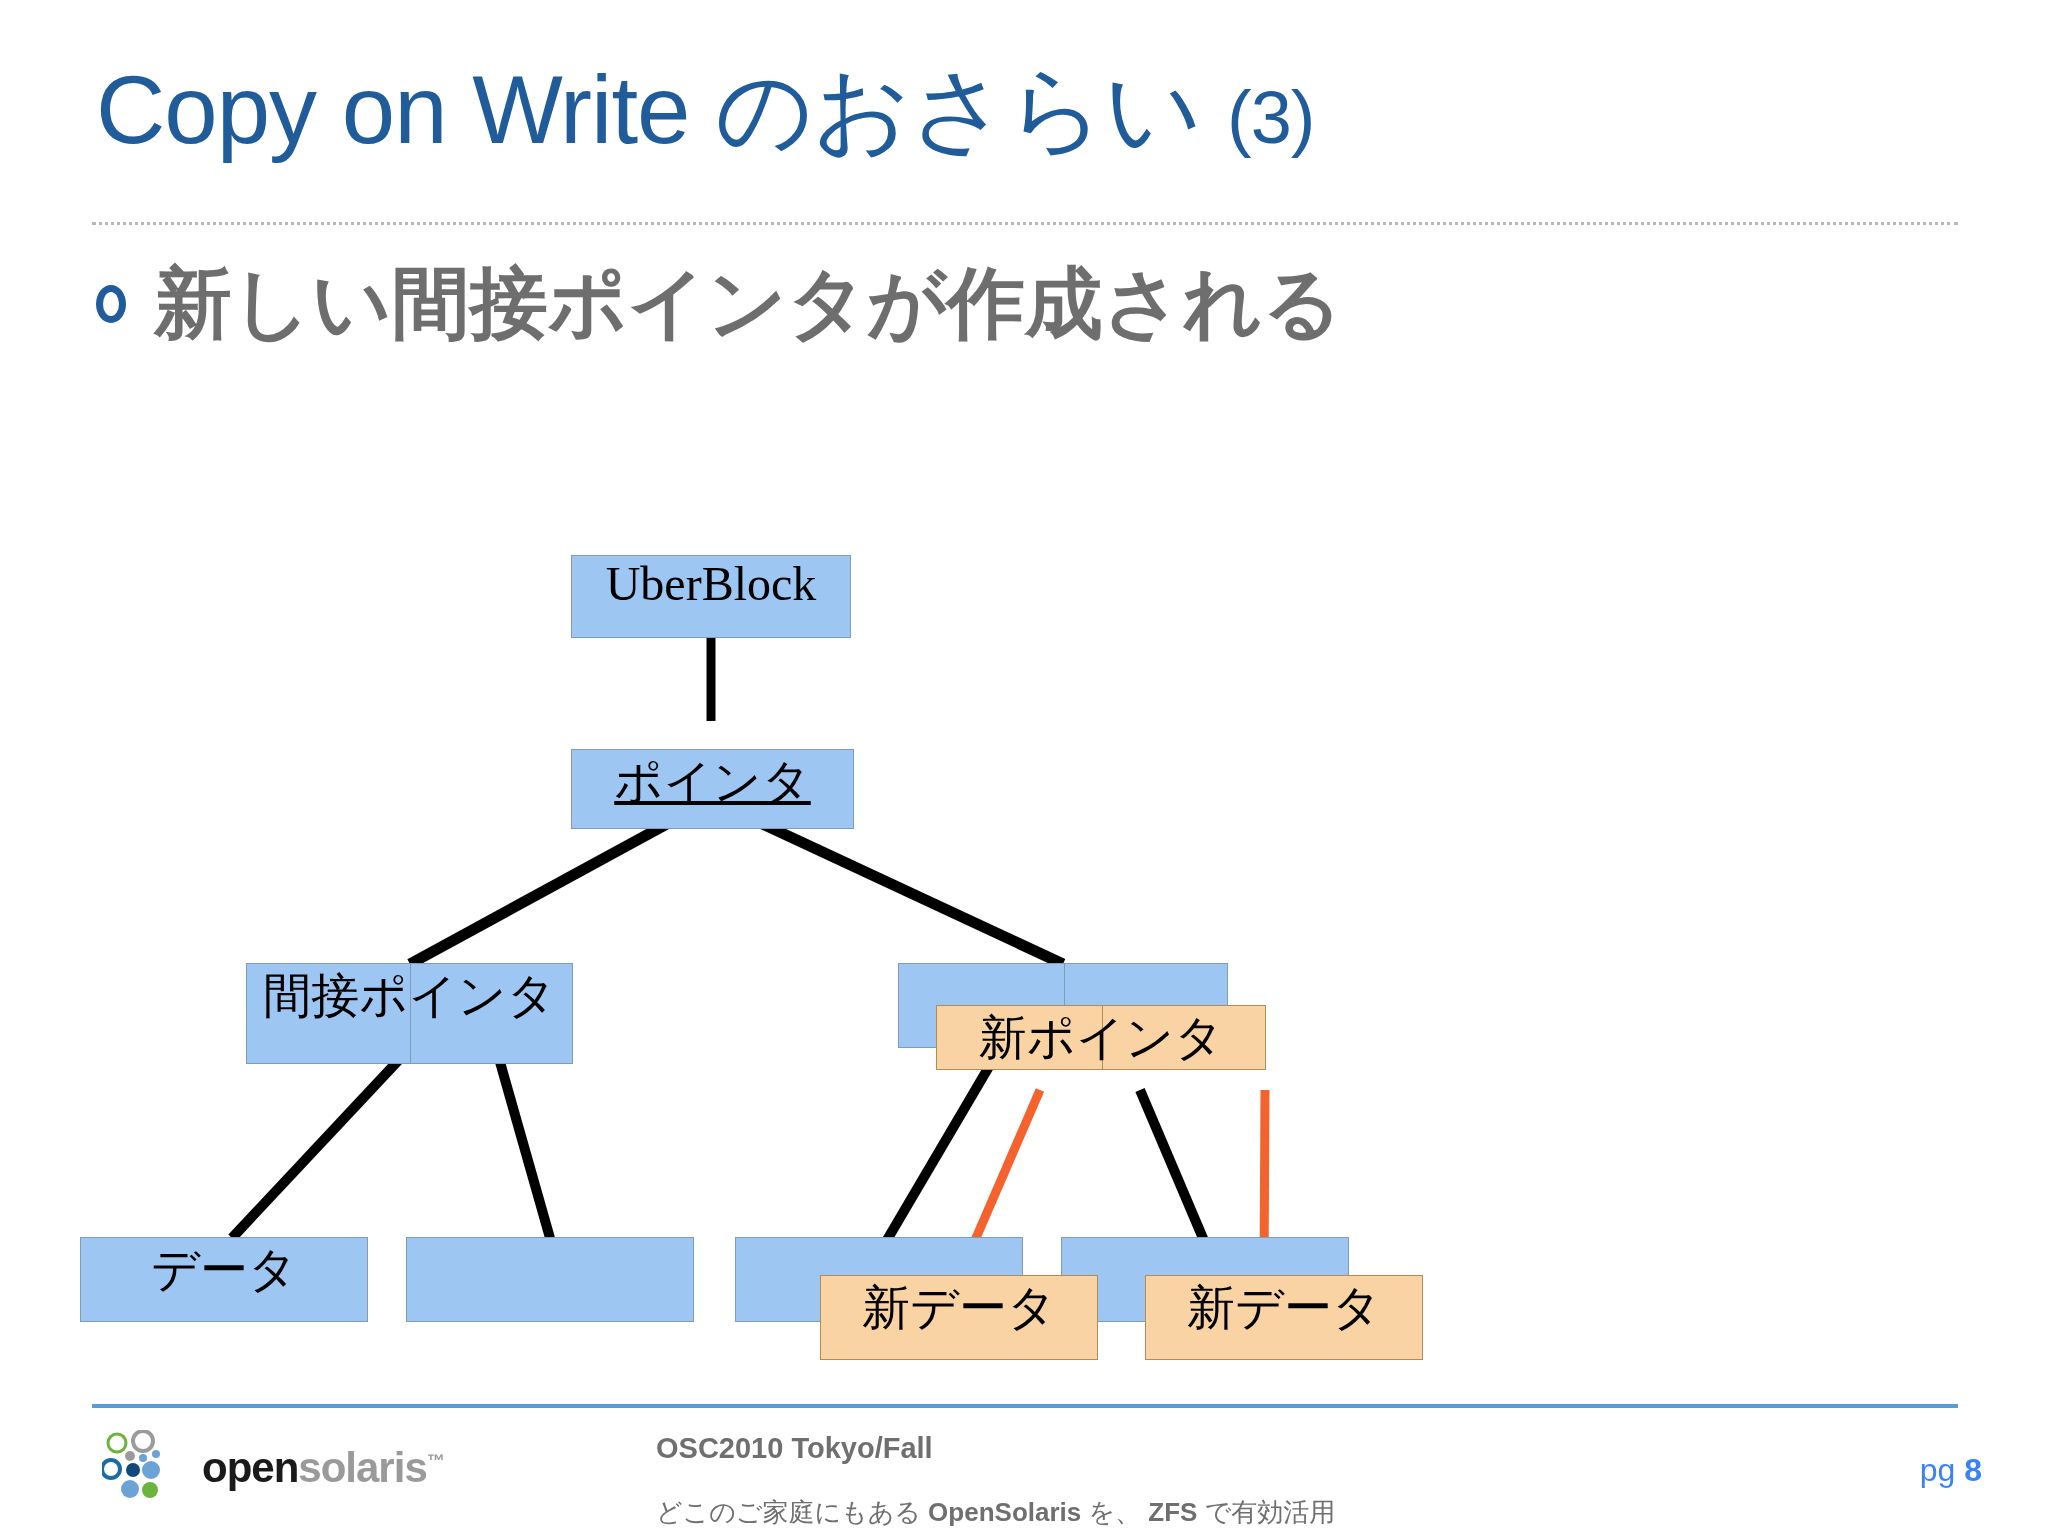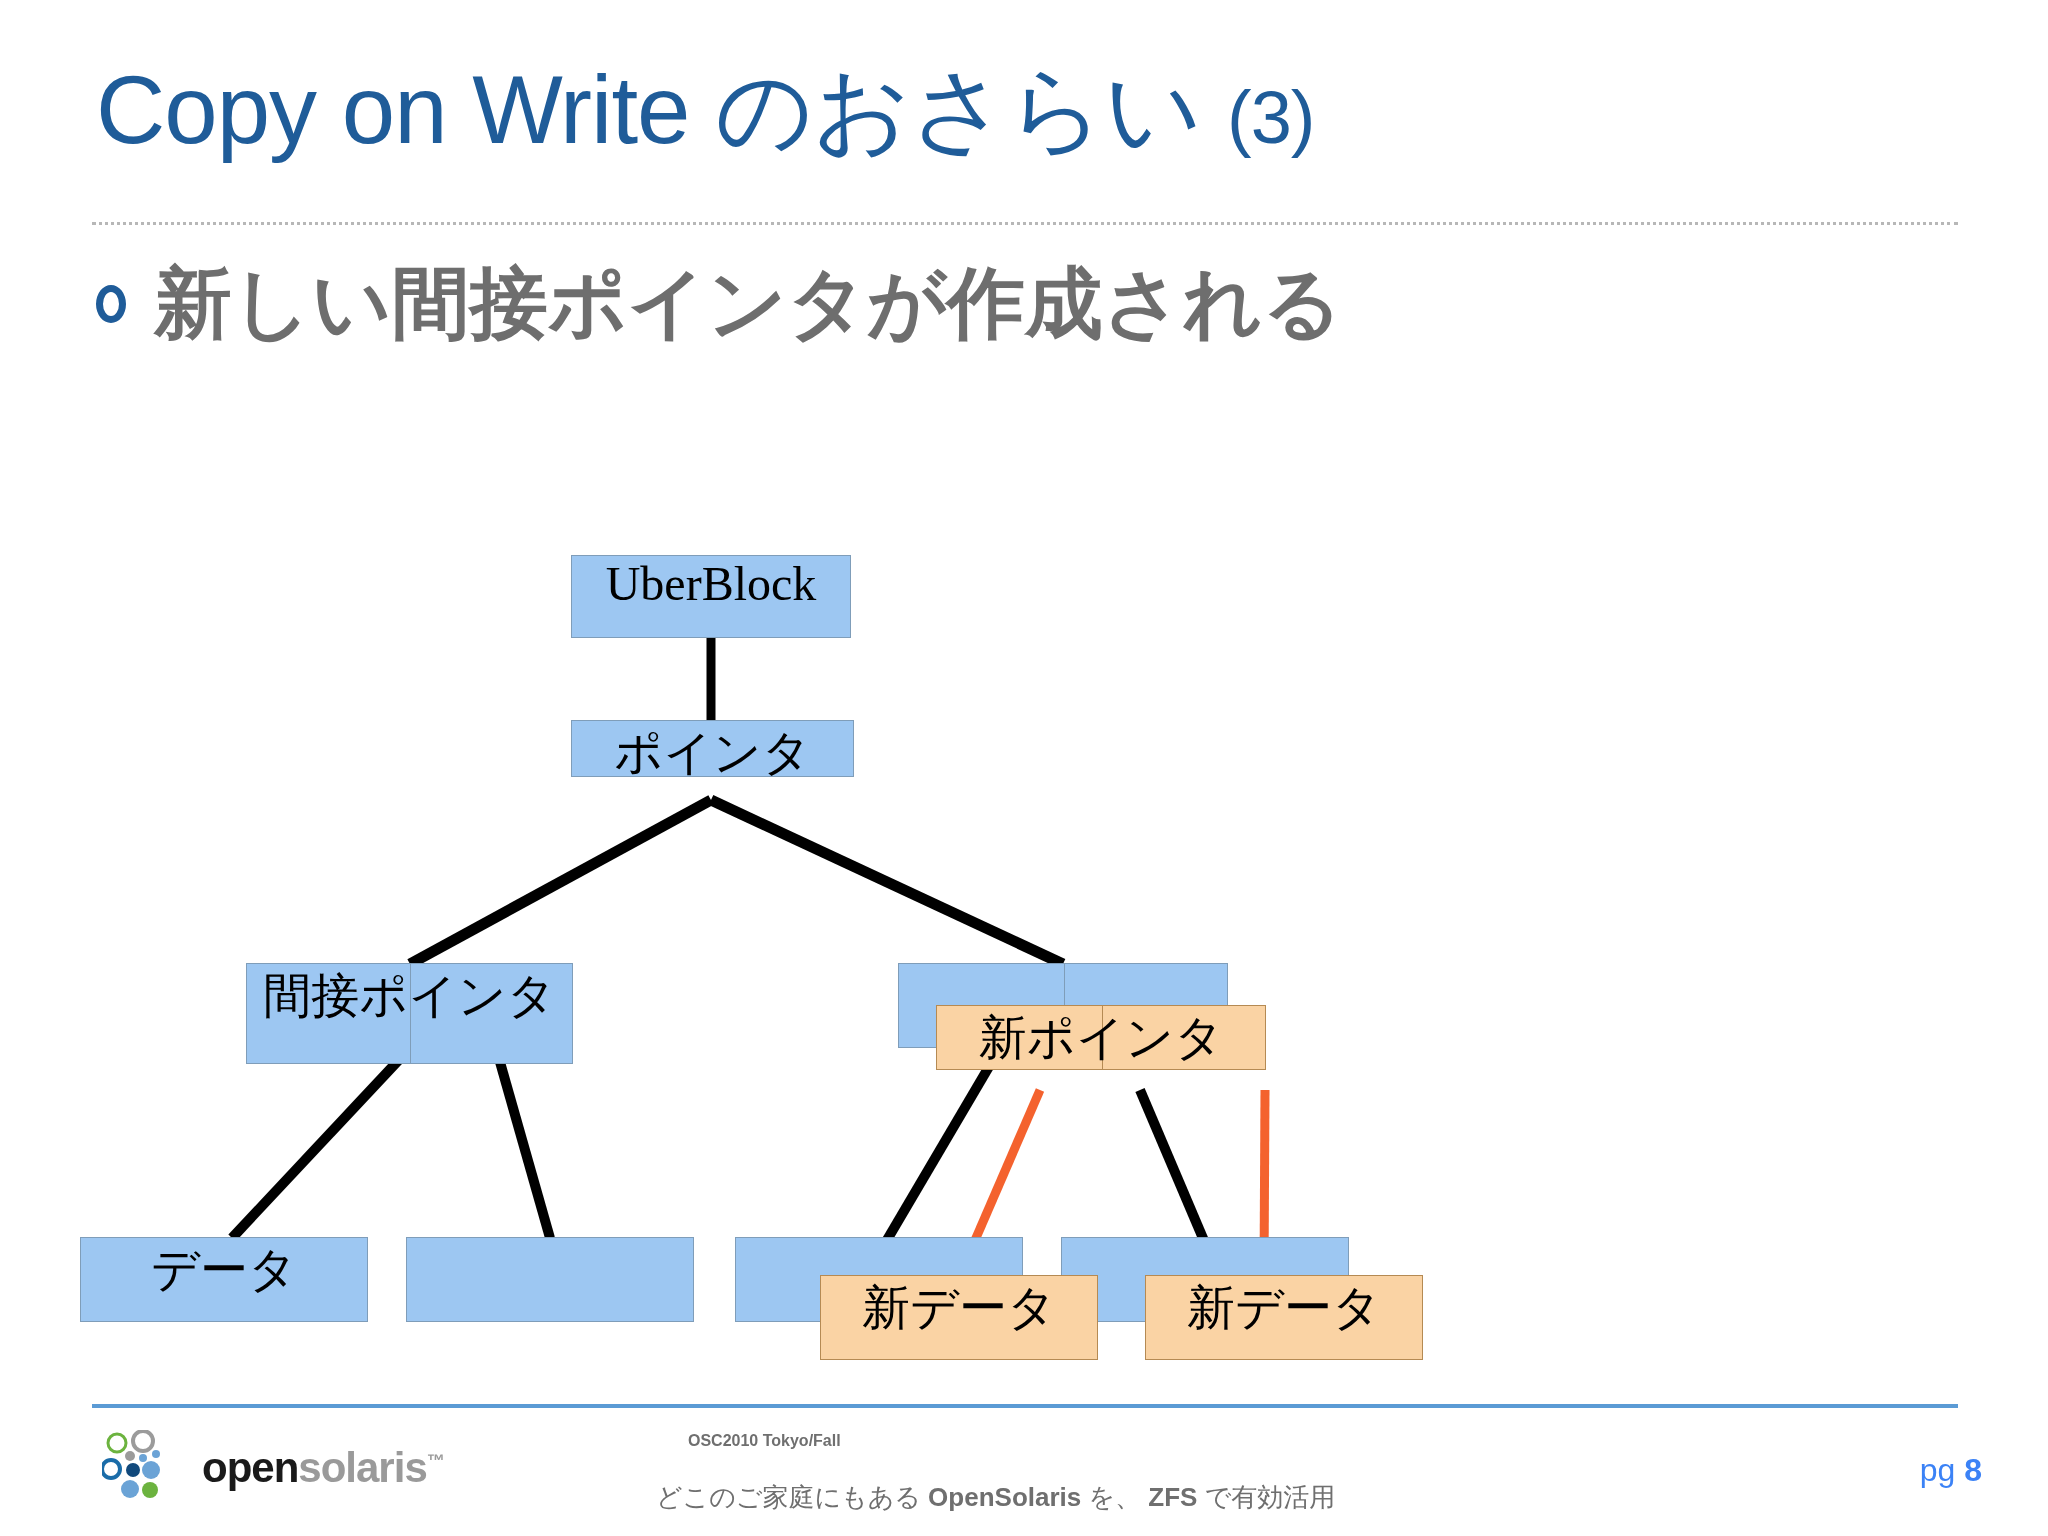--- a/index.html
+++ b/index.html
@@ -137,24 +137,23 @@
   #logo-word .w-solaris { color: #9a9a9a; }
   #logo-word .w-tm { color: #9a9a9a; font-size: 18px; vertical-align: super; }
 
   #footer-center {
     position: absolute;
     left: 656px;
     top: 1432px;
     color: #6f6f6f;
   }
   #footer-event {
-    font-size: 16px;
+    font-size: 29px;
     font-weight: bold;
     white-space: nowrap;
-    margin-left: 32px;
   }
   #footer-tagline {
     margin-top: 30px;
     font-size: 26px;
     white-space: nowrap;
   }
   #footer-tagline b { font-weight: bold; }
 
   #page-num {
     position: absolute;
@@ -197,21 +196,21 @@
     <line x1="1140" y1="1090" x2="1205" y2="1243" stroke="#000000" stroke-width="10"></line>
 
     <line x1="1040" y1="1090" x2="960" y2="1275" stroke="#F4622E" stroke-width="9"></line>
     <line x1="1265" y1="1090" x2="1264" y2="1275" stroke="#F4622E" stroke-width="9"></line>
   </svg>
 
   <div class="node node-blue" style="left:571px; top:555px; width:280px; height:83px;">
     <span class="label serif" style="font-size:48px;">UberBlock</span>
   </div>
 
-  <div class="node node-blue" style="left:571px; top:720px; width:283px; height:57px;">
+  <div class="node node-blue" style="left:571px; top:749px; width:283px; height:80px;text-decoration:underline;">
     <span class="label" style="font-size:48px;">ポインタ</span>
   </div>
 
   <div class="node node-blue" style="left:246px; top:963px; width:327px; height:101px;">
     <span class="split" style="left:163px;"></span>
     <span class="label" style="font-size:48px;">間接ポインタ</span>
   </div>
 
   <div class="node node-blue" style="left:898px; top:963px; width:330px; height:85px;">
     <span class="split" style="left:165px;"></span>

